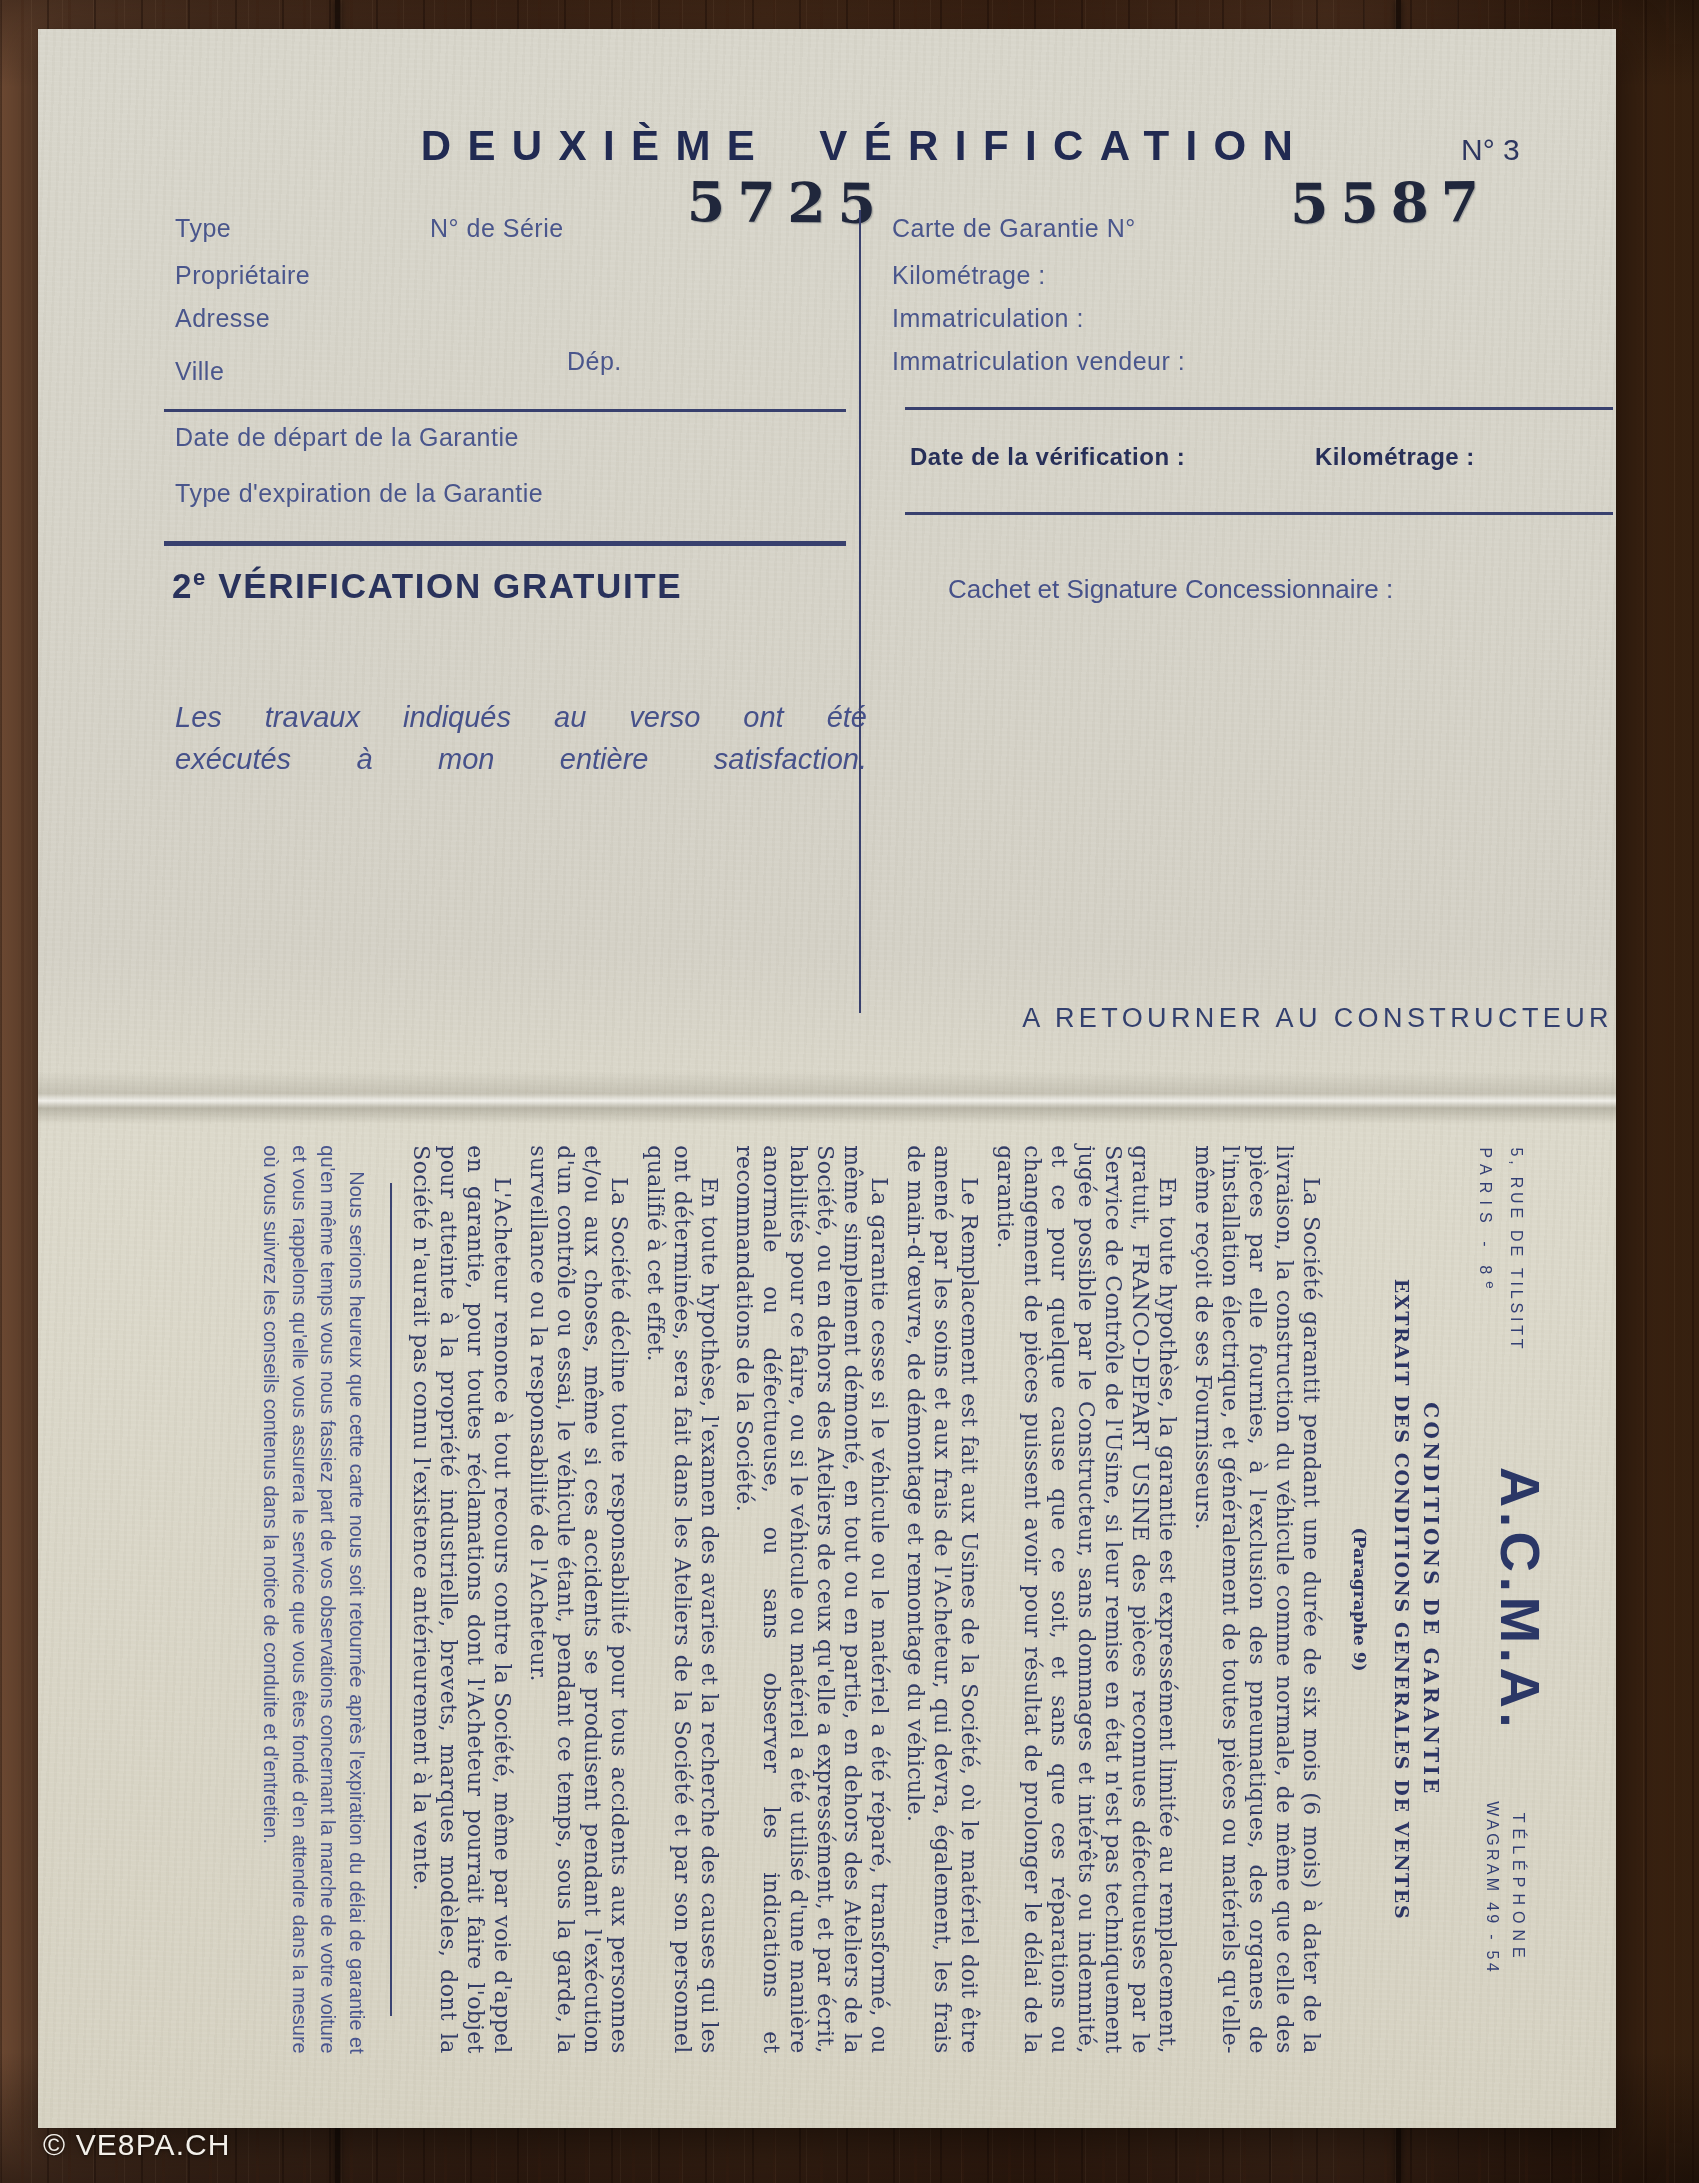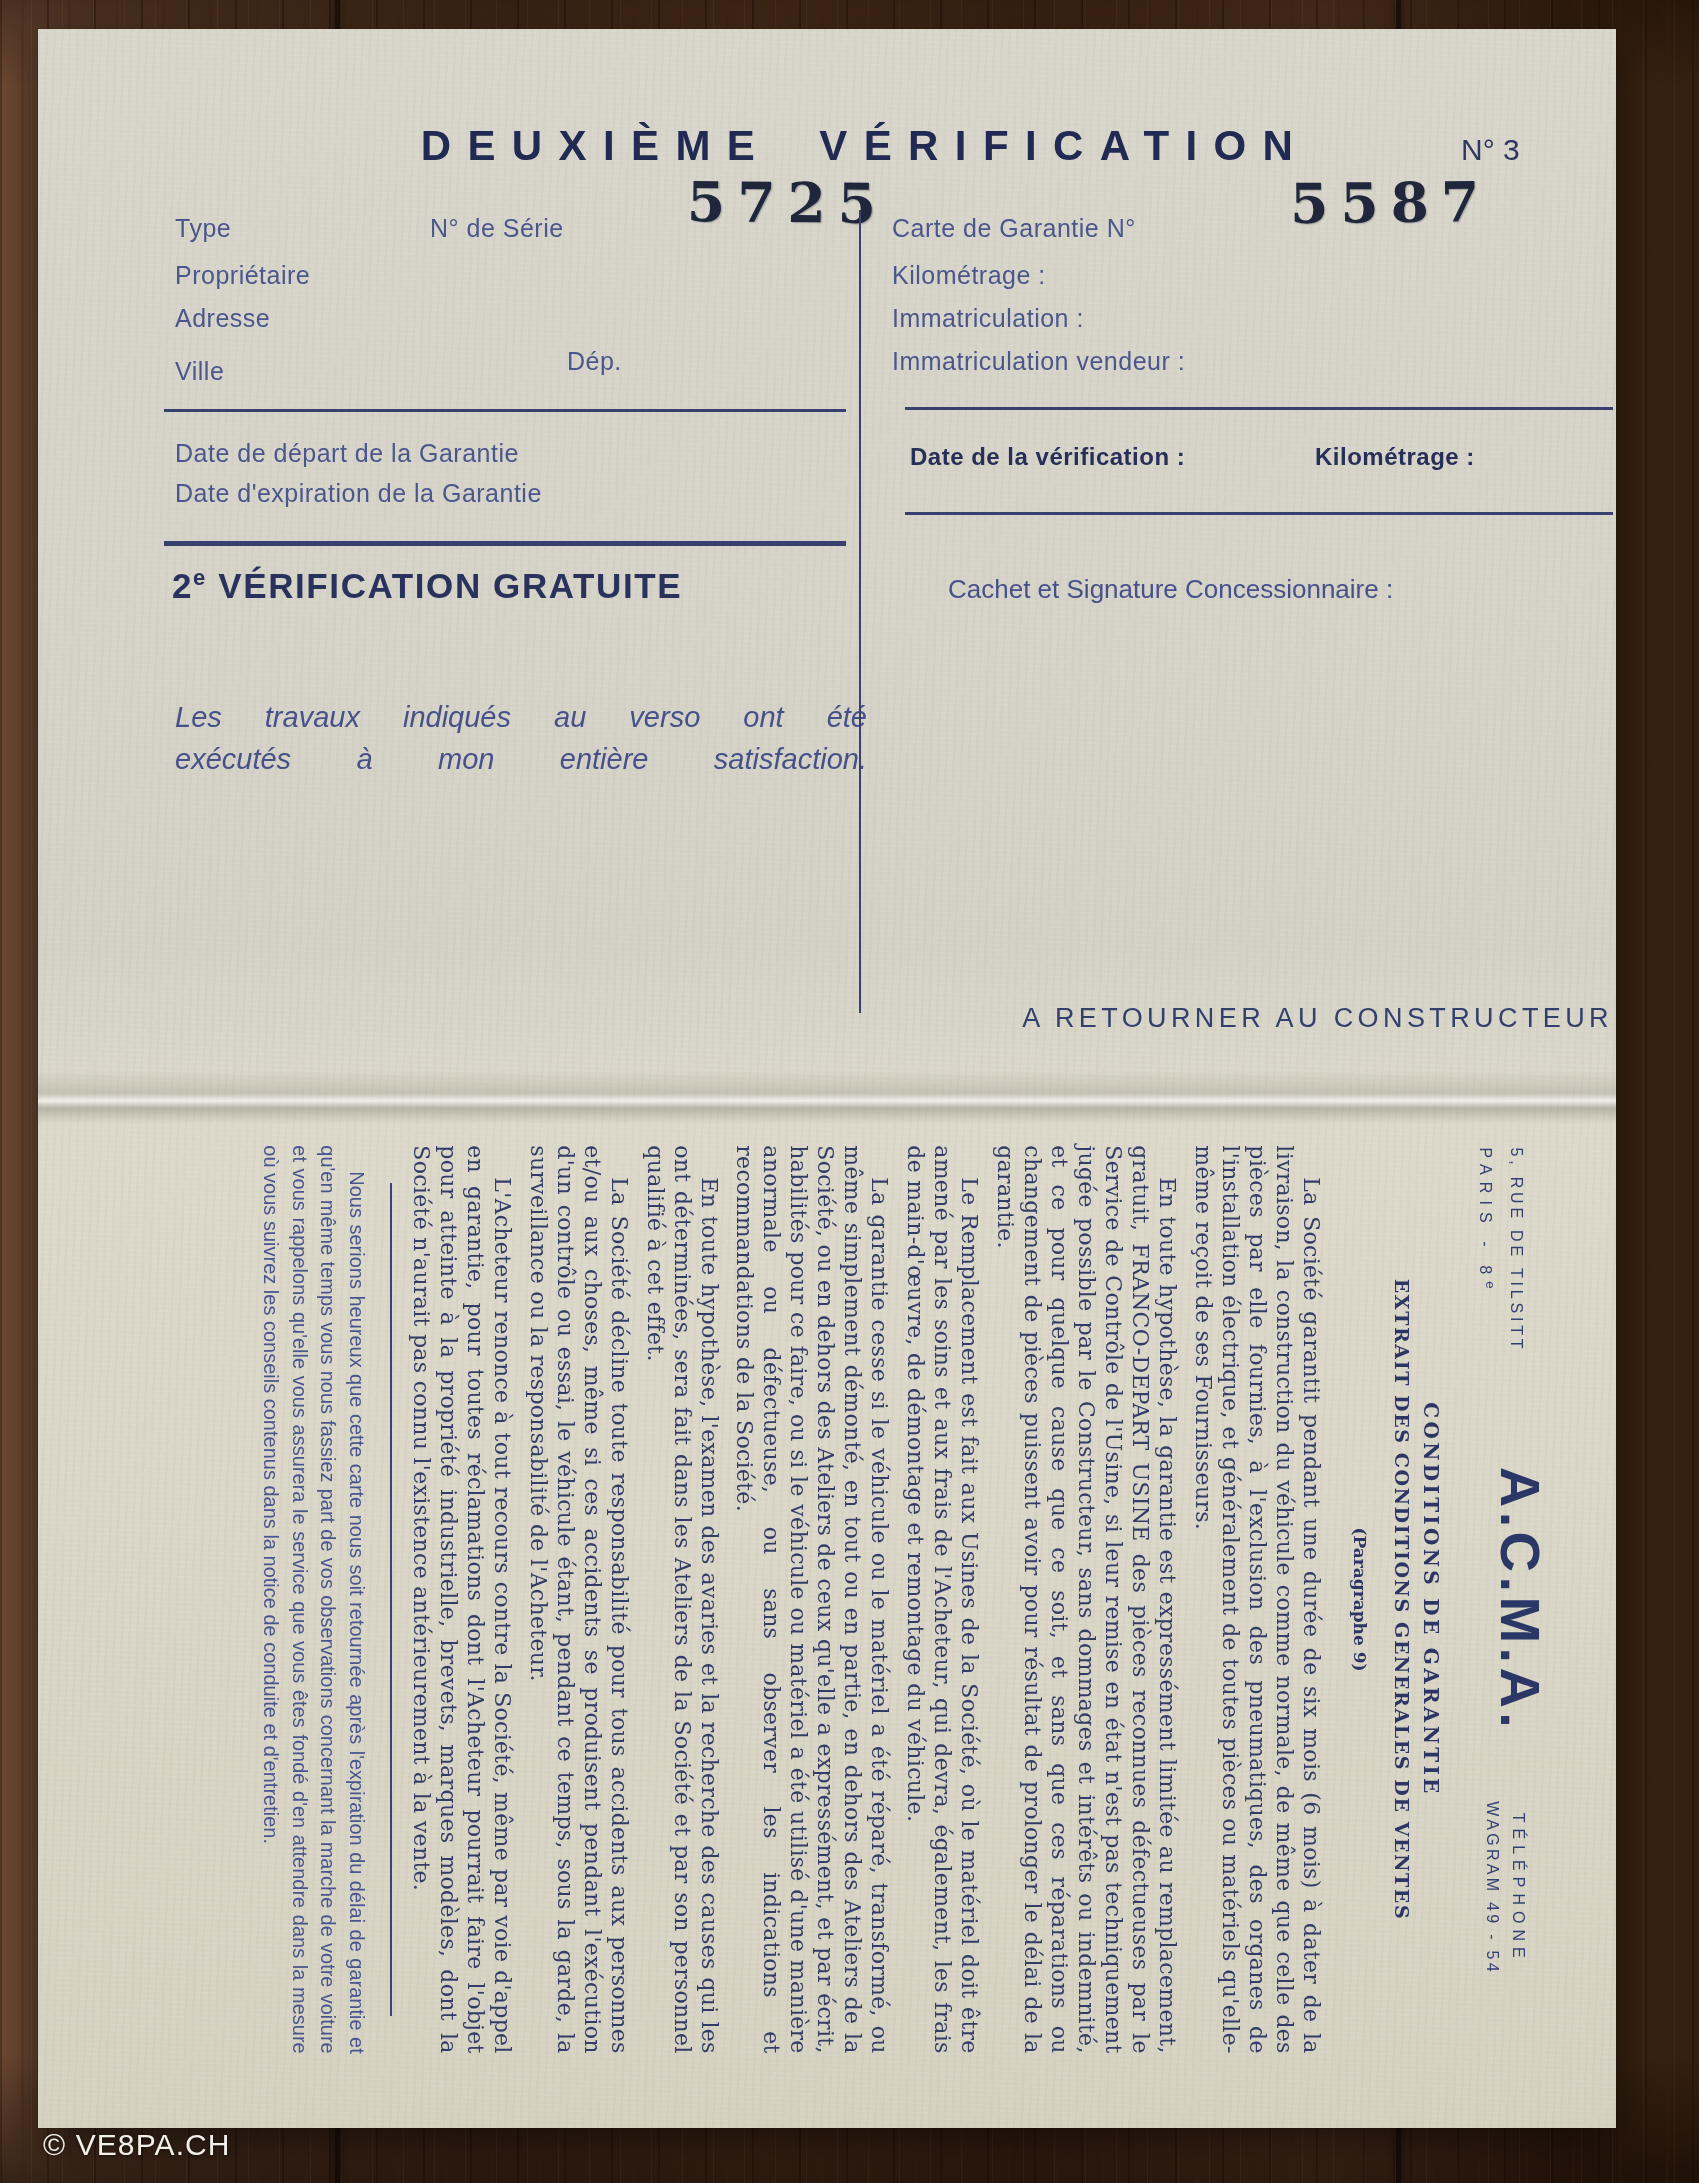--- a/index.html
+++ b/index.html
@@ -124,22 +124,22 @@
 
     <div class="lbl" style="left:854px;top:185px">Carte de Garantie N°</div>
     <div class="stamp" style="left:1252px;top:141px;transform:rotate(-.5deg)">5587</div>
     <div class="lbl" style="left:854px;top:232px">Kilométrage :</div>
     <div class="lbl" style="left:854px;top:275px">Immatriculation :</div>
     <div class="lbl" style="left:854px;top:318px">Immatriculation vendeur :</div>
 
     <div class="rule" style="left:126px;top:380px;width:682px;height:3.3px"></div>
     <div class="rule" style="left:867px;top:378px;width:708px;height:3.3px"></div>
 
-    <div class="lbl" style="left:137px;top:410px">Date de départ de la Garantie</div>
-    <div class="lbl" style="left:137px;top:450px">Date d'expiration de la Garantie</div>
+    <div class="lbl" style="left:137px;top:394px">Date de départ de la Garantie</div>
+    <div class="lbl" style="left:137px;top:450px">Type d'expiration de la Garantie</div>
 
     <div class="bold-slab" style="left:872px;top:414px">Date de la vérification :</div>
     <div class="bold-slab" style="left:1277px;top:414px">Kilométrage :</div>
     <div class="rule" style="left:867px;top:483px;width:708px;height:3.3px"></div>
 
     <div class="rule" style="left:126px;top:512px;width:682px;height:5.5px"></div>
     <div class="free-title"><span>2</span><sup>e</sup><span> VÉRIFICATION GRATUITE</span></div>
 
     <div class="satisf">
       <span>Les travaux indiqués au verso ont été</span>

